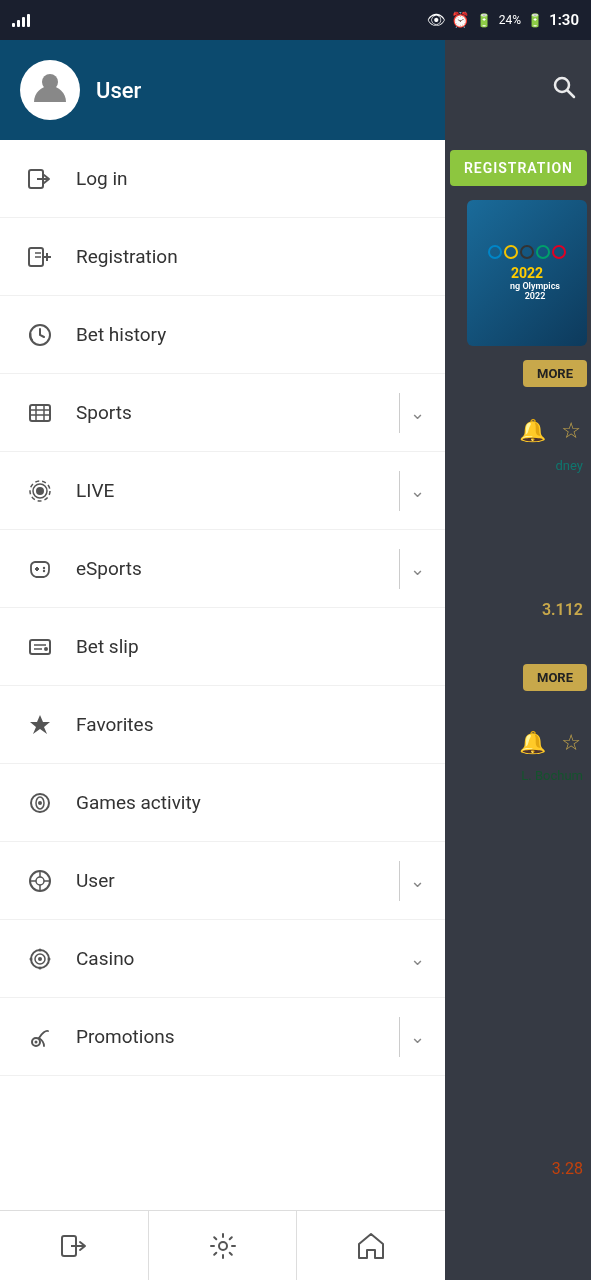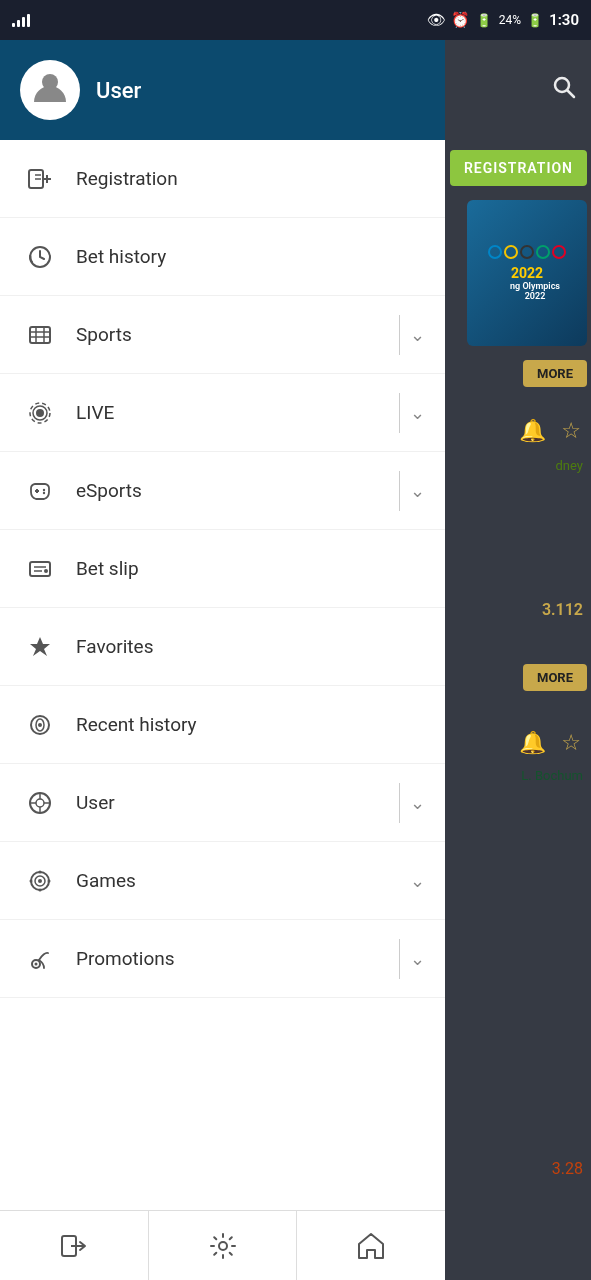--- a/index.html
+++ b/index.html
@@ -298,21 +298,21 @@
       gap: 14px;
       color: #c8a84b;
       font-size: 22px;
     }
 
     
     .sydney-text {
       position: absolute;
       top: 418px;
       right: 8px;
-      color: #4d7c0f;
+      color: #0f766e;
       font-size: 13px;
     }
 
     
     .score-value {
       position: absolute;
       top: 560px;
       right: 8px;
       color: #c8a84b;
       font-size: 16px;
@@ -402,20 +402,30 @@
             <circle cx="18" cy="14" r="8" fill="#888"></circle>
             <path d="M2 34c0-8.837 7.163-16 16-16s16 7.163 16 16" fill="#888"></path>
           </svg>
         </span>
       </div>
       <span class="username">User</span>
     </div>
 
     <div class="menu-list">
 
+      <div class="menu-item">
+        <div class="menu-icon">
+          <svg width="26" height="26" viewBox="0 0 26 26" fill="none">
+            <rect x="2" y="4" width="14" height="18" rx="2" stroke="#555" stroke-width="2" fill="none"></rect>
+            <path d="M17 9l5 4-5 4" stroke="#555" stroke-width="2" stroke-linecap="round" stroke-linejoin="round"></path>
+            <line x1="10" y1="13" x2="22" y2="13" stroke="#555" stroke-width="2"></line>
+          </svg>
+        </div>
+        <span class="menu-label">Log in</span>
+      </div>
 
       <div class="menu-item">
         <div class="menu-icon">
           <svg width="26" height="26" viewBox="0 0 26 26" fill="none">
             <rect x="2" y="4" width="14" height="18" rx="2" stroke="#555" stroke-width="2" fill="none"></rect>
             <line x1="8" y1="9" x2="14" y2="9" stroke="#555" stroke-width="1.5"></line>
             <line x1="8" y1="13" x2="14" y2="13" stroke="#555" stroke-width="1.5"></line>
             <line x1="20" y1="9" x2="20" y2="17" stroke="#555" stroke-width="2"></line>
             <line x1="16" y1="13" x2="24" y2="13" stroke="#555" stroke-width="2"></line>
           </svg>
@@ -499,21 +509,21 @@
       </div>
 
       <div class="menu-item">
         <div class="menu-icon">
           <svg width="26" height="26" viewBox="0 0 26 26" fill="none">
             <circle cx="13" cy="13" r="9" stroke="#555" stroke-width="2" fill="none"></circle>
             <ellipse cx="13" cy="13" rx="4" ry="6" stroke="#555" stroke-width="1.5" fill="none"></ellipse>
             <circle cx="13" cy="13" r="2" fill="#555"></circle>
           </svg>
         </div>
-        <span class="menu-label">Recent history</span>
+        <span class="menu-label">Games activity</span>
       </div>
 
       <div class="menu-item">
         <div class="menu-icon">
           <svg width="26" height="26" viewBox="0 0 26 26" fill="none">
             <circle cx="13" cy="13" r="10" stroke="#555" stroke-width="2" fill="none"></circle>
             <circle cx="13" cy="13" r="4" stroke="#555" stroke-width="1.5" fill="none"></circle>
             <line x1="13" y1="3" x2="13" y2="9" stroke="#555" stroke-width="1.5"></line>
             <line x1="13" y1="17" x2="13" y2="23" stroke="#555" stroke-width="1.5"></line>
             <line x1="3" y1="13" x2="9" y2="13" stroke="#555" stroke-width="1.5"></line>
@@ -530,21 +540,21 @@
           <svg width="26" height="26" viewBox="0 0 26 26" fill="none">
             <circle cx="13" cy="13" r="9" stroke="#555" stroke-width="2" fill="none"></circle>
             <circle cx="13" cy="13" r="5" stroke="#555" stroke-width="1.5" fill="none"></circle>
             <circle cx="13" cy="13" r="2" fill="#555"></circle>
             <circle cx="13" cy="4" r="1.5" fill="#555"></circle>
             <circle cx="13" cy="22" r="1.5" fill="#555"></circle>
             <circle cx="4" cy="13" r="1.5" fill="#555"></circle>
             <circle cx="22" cy="13" r="1.5" fill="#555"></circle>
           </svg>
         </div>
-        <span class="menu-label">Games</span>
+        <span class="menu-label">Casino</span>
         <span class="chevron-icon">⌄</span>
       </div>
 
       <div class="menu-item">
         <div class="menu-icon">
           <svg width="26" height="26" viewBox="0 0 26 26" fill="none">
             <circle cx="9" cy="18" r="4" stroke="#555" stroke-width="2" fill="none"></circle>
             <circle cx="9" cy="18" r="1.5" fill="#555"></circle>
             <path d="M12 14c3-5 7-8 9-7" stroke="#555" stroke-width="1.8" stroke-linecap="round"></path>
             <path d="M12 14c3 2 5 5 5 8" stroke="#555" stroke-width="1.8" stroke-linecap="round"></path>

